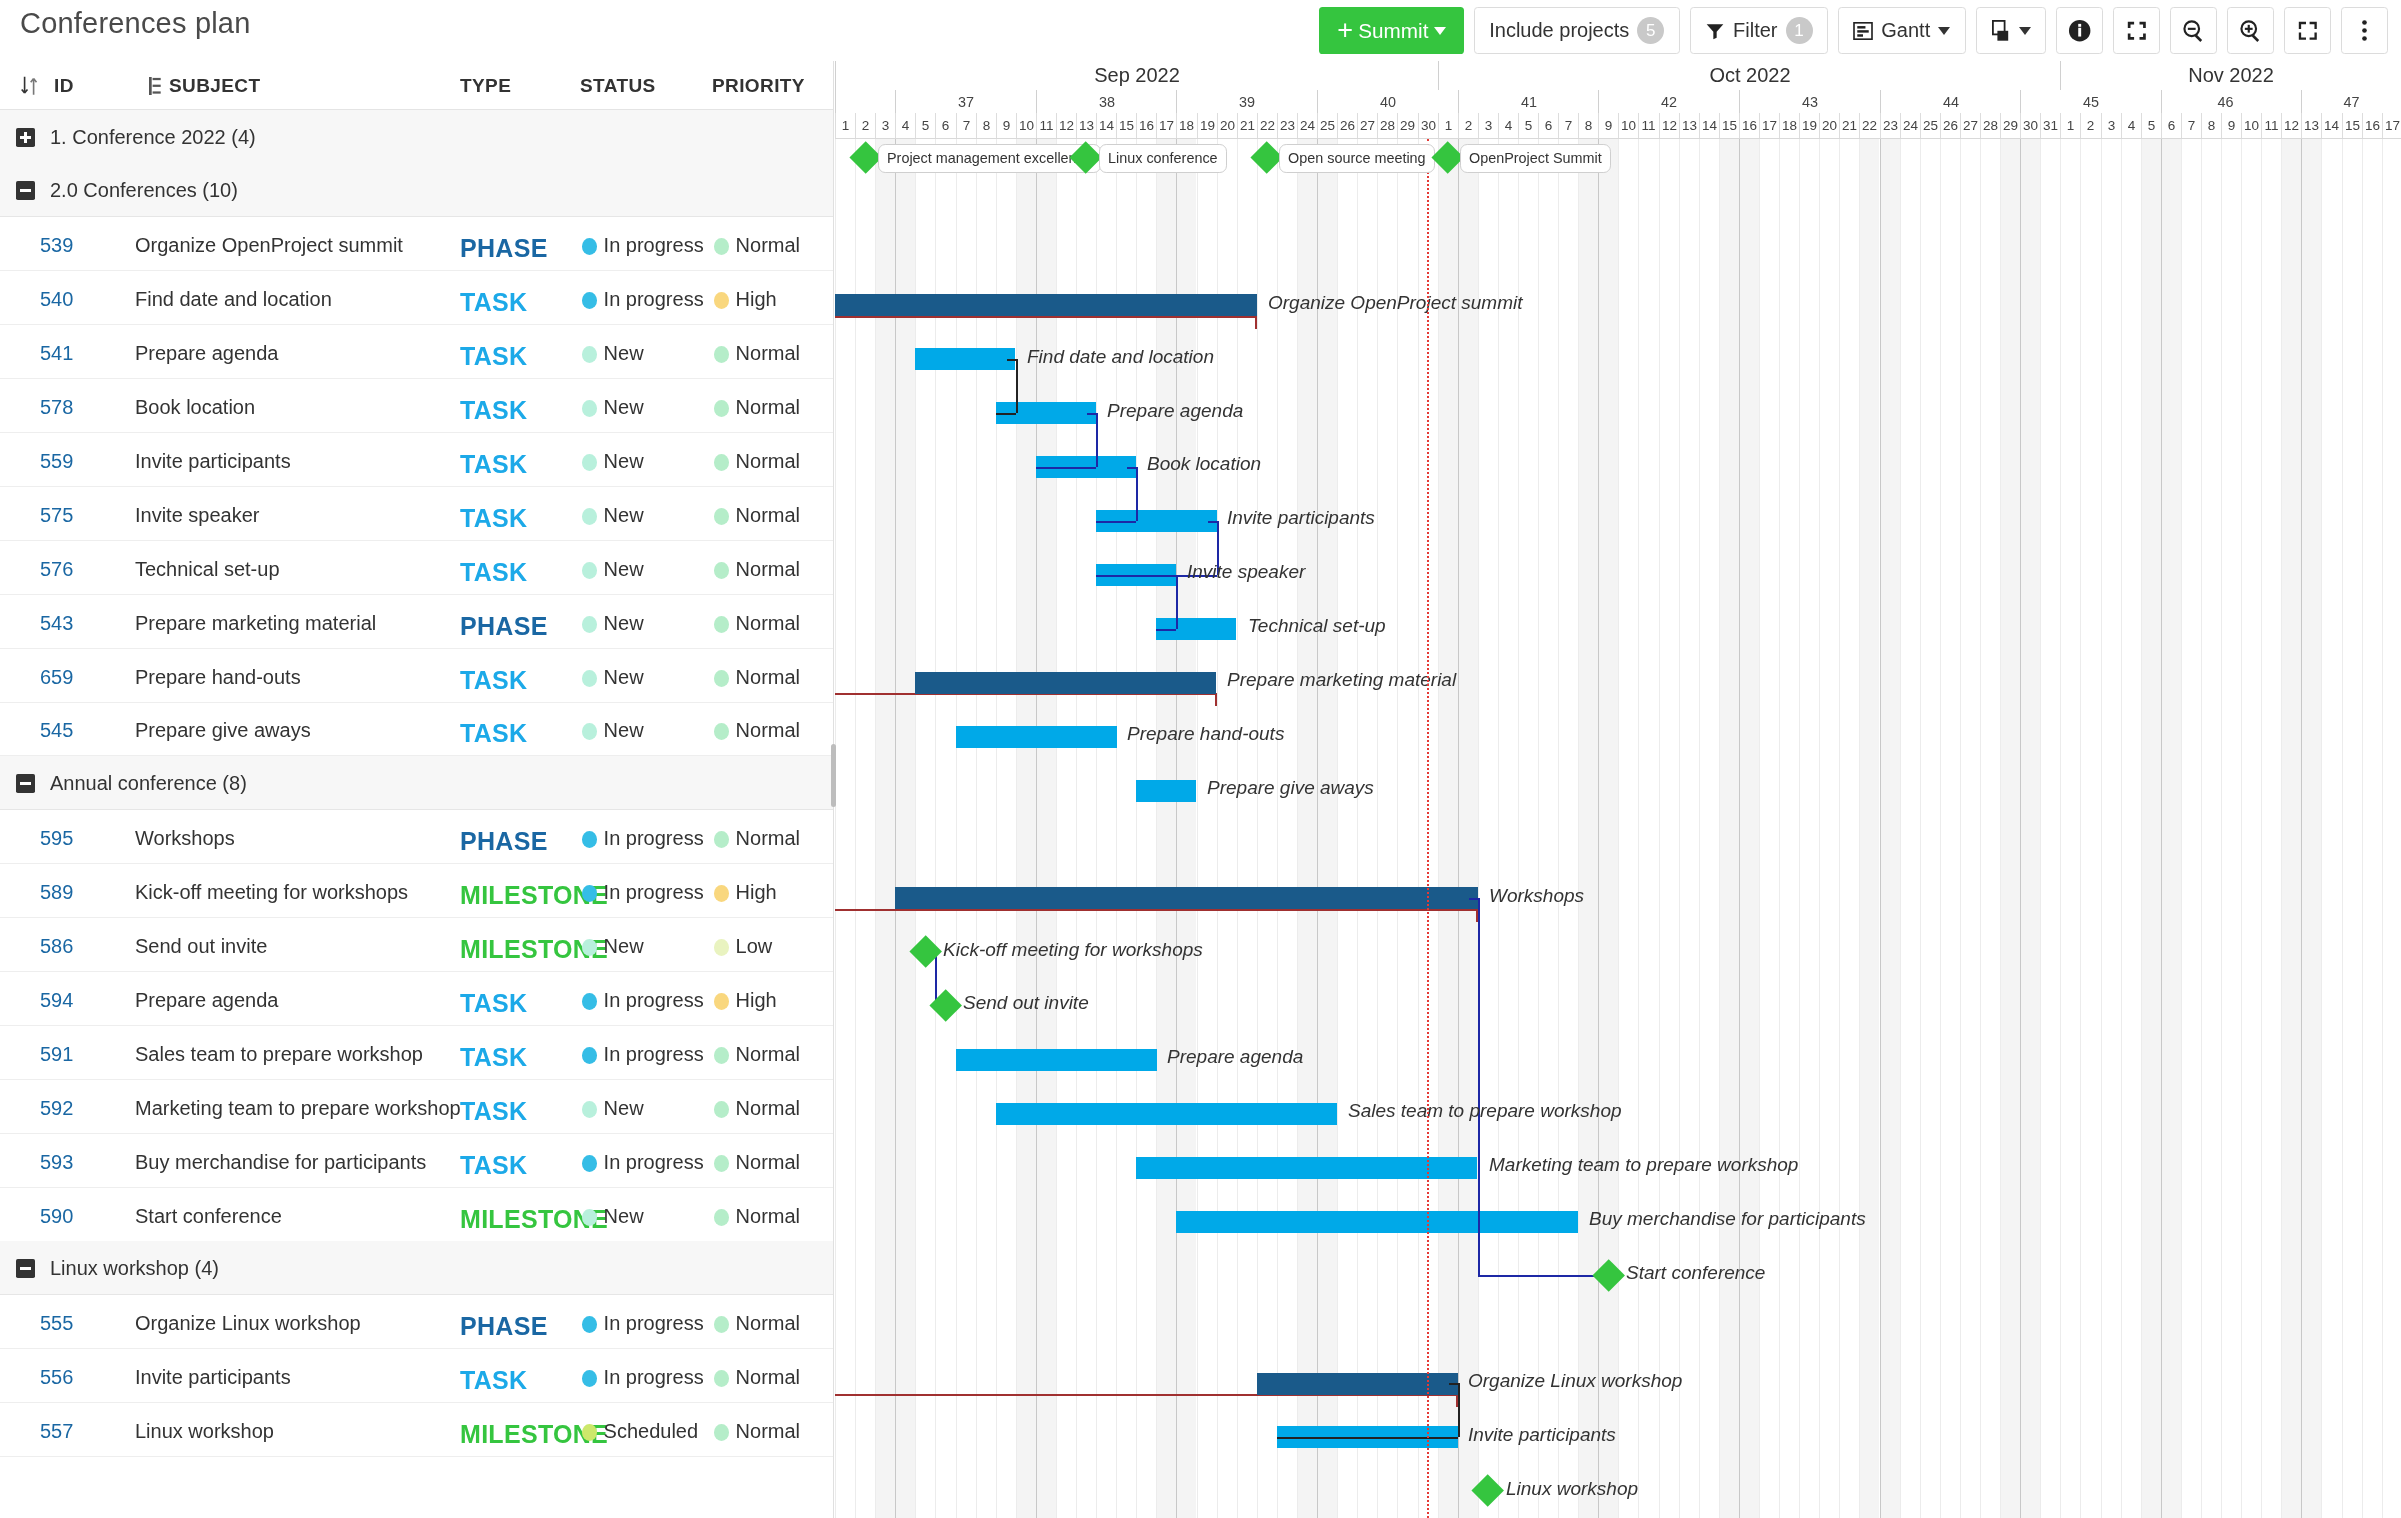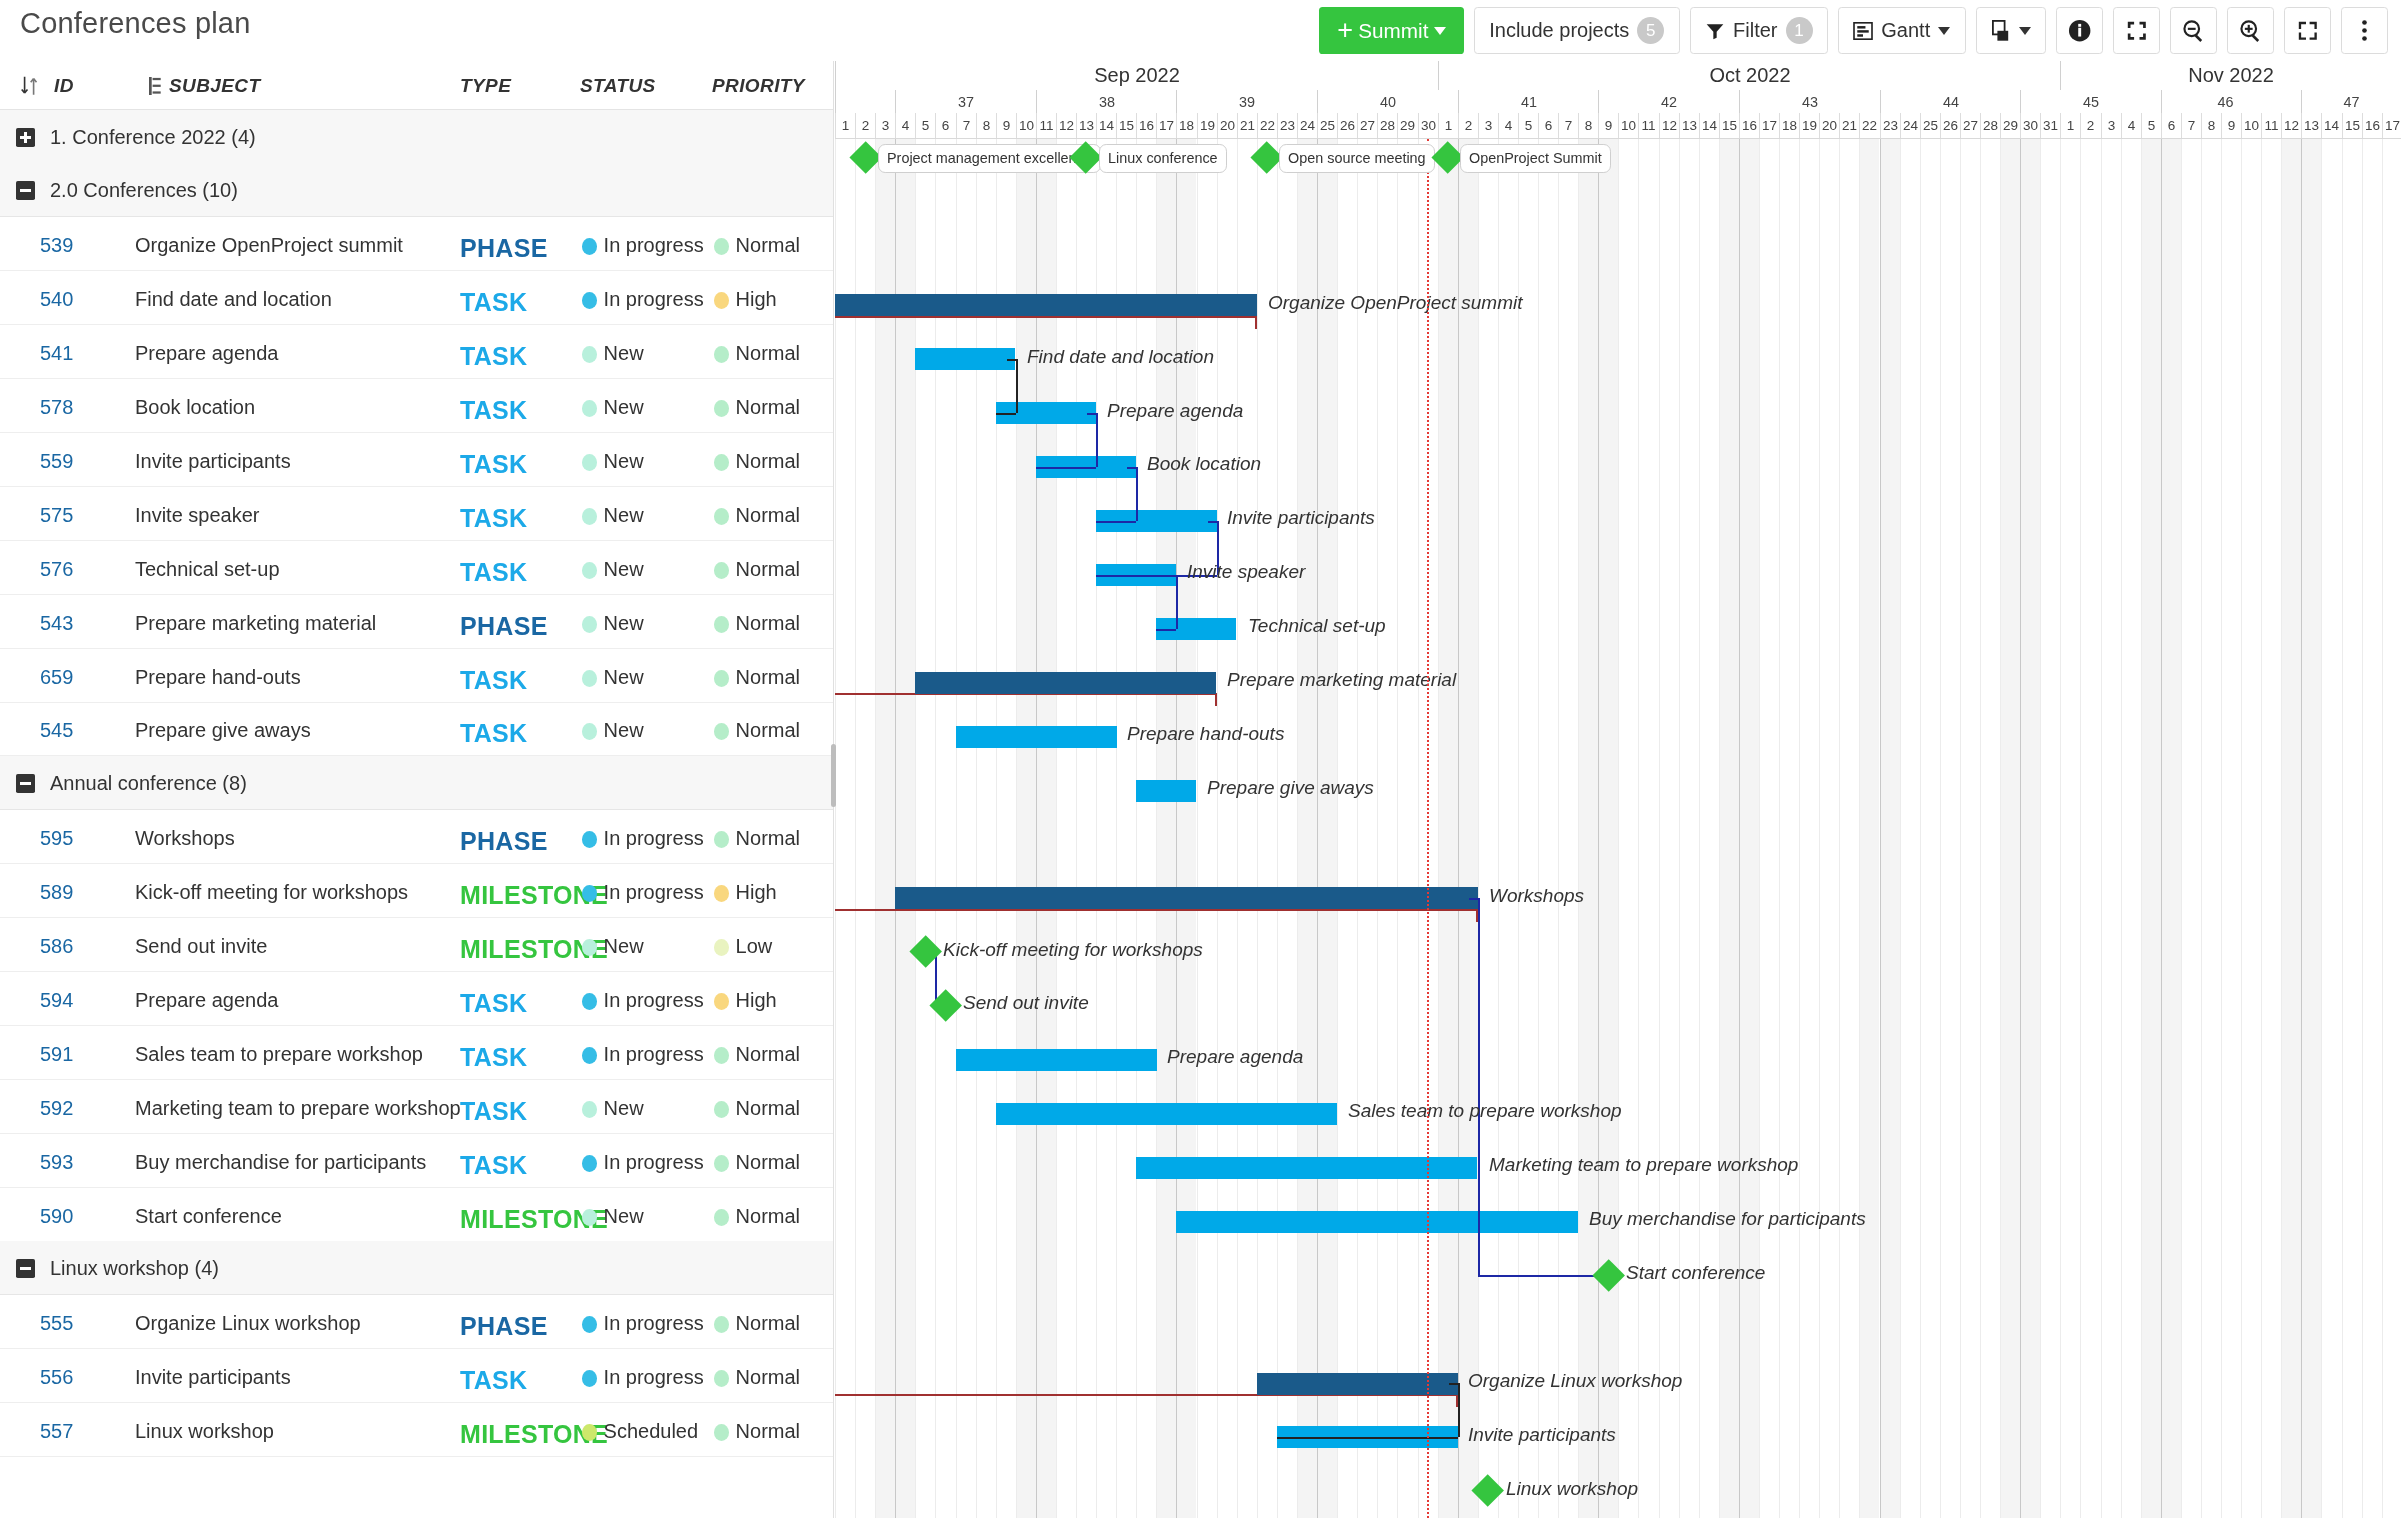--- a/index.html
+++ b/index.html
@@ -20,21 +20,21 @@
     align-items:center; justify-content:center; font-size:17px; }
   .caret { width:0;height:0;border-left:6.3px solid transparent;border-right:6.3px solid transparent;border-top:8px solid currentColor; display:inline-block; }
   .plusglyph{ font-size:27px; line-height:1; font-weight:300;}
 
   
   #left { position:absolute; left:0; top:61px; width:834px; height:1457px; background:#fff;
     border-right:0.9px solid #e0e0e0; overflow:hidden; }
   #right { position:absolute; left:835px; top:61px; width:1567px; height:1457px; background:#fff; overflow:hidden; }
 
   
-  #thead { position:absolute; left:0; top:0; width:910px; height:49px;font-style:italic; }
+  #thead { position:absolute; left:0; top:0; width:910px; height:49px; }
   #thead .th { position:absolute; top:14.4px; font-size:19px; font-weight:bold; color:#333; letter-spacing:0.4px;}
   #thead .sorticon { position:absolute; left:20px; top:14.4px; width:20px; height:21.6px; }
   #thead .subjicon { position:absolute; left:149px; top:15.3px; font-size:18px; color:#555; }
   #head-rule { position:absolute; left:0; top:48px; width:834px; height:0.9px; background:#e4e4e4; }
 
   .row { position:absolute; left:0; width:834px; height:54px; border-bottom:0.9px solid #eeeeee; }
   .row.group { background:#f7f7f7; border-bottom:0.9px solid #e6e6e6;}
   .row.group .gtoggle { position:absolute; left:16px; top:18px; width:19px; height:19px; background:#333;
      border-radius:1.8px; cursor:pointer; }
   .row.group .gtoggle:before { content:""; position:absolute; left:3.6px; top:8px; width:11.7px; height:2.7px; background:#fff;}

